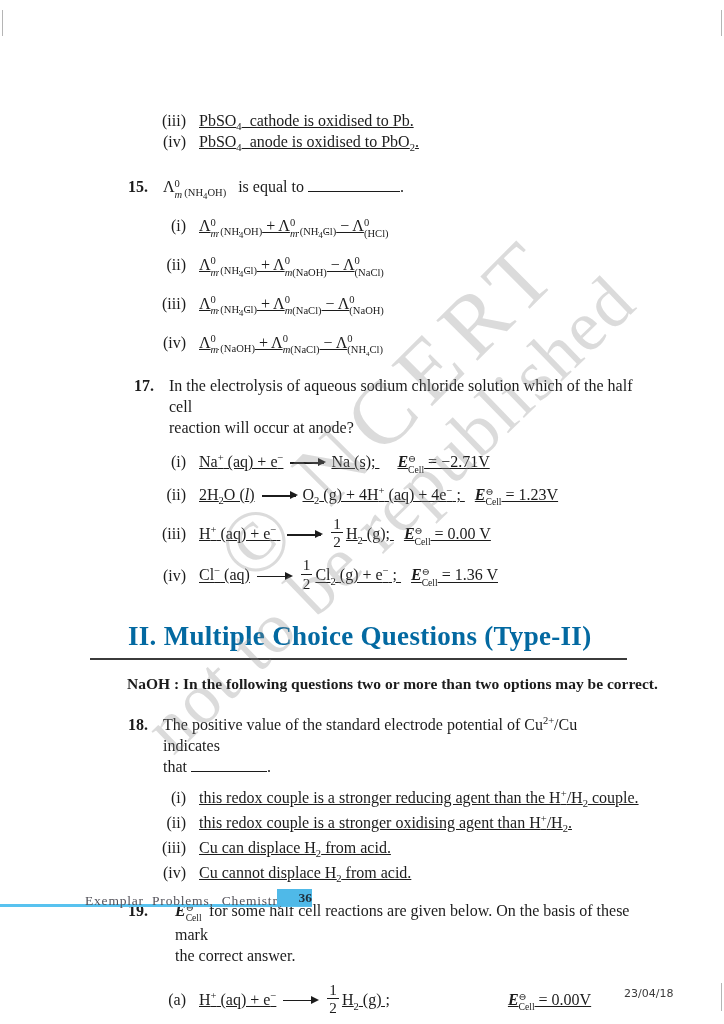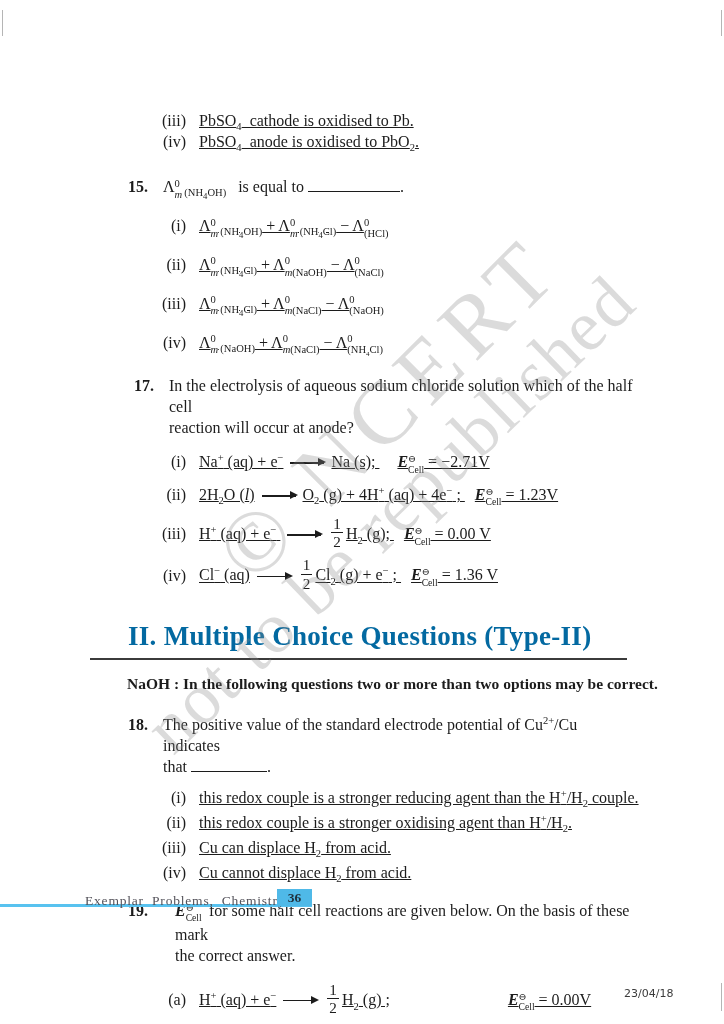--- a/index.html
+++ b/index.html
@@ -59,21 +59,21 @@
     margin:30px 0 0 128px;font-size:27px;line-height:30px;font-weight:bold;
     letter-spacing:0.3px;color:#0369a1;
   }
   .section-rule{margin:7px 0 0 90px;width:537px;border:0;border-top:2px solid #3b3b3b;height:0;}
 
   
   .footer-line{position:absolute;left:0;top:904px;width:312px;height:3px;background:#58C2EF;z-index:3;}
   .footer-text{position:absolute;left:85px;top:890px;font-size:13.5px;color:#53525A;
     letter-spacing:0.8px;word-spacing:4px;z-index:4;}
   .page-box{position:absolute;left:277px;top:889px;width:35px;height:17px;background:#4FB9E8;
-    color:#1f2e3a;font-weight:bold;font-size:13.5px;text-align:center;line-height:17px;z-index:4;}
+    color:#1f2e3a;font-weight:bold;font-size:13.5px;text-align:right;line-height:17px;z-index:4;}
   .date-stamp{position:absolute;left:604px;top:983px;font-family:"DejaVu Sans","Liberation Sans",sans-serif;
     font-size:11px;color:#3a3a3a;z-index:4;margin-left:20px;}
 
   
   .wm{position:absolute;color:#8a8a8a;opacity:0.30;pointer-events:none;white-space:nowrap;
     z-index:5;text-align:center;font-family:"Liberation Serif",serif;}
   .wm1{left:108px;top:398px;width:560px;font-size:88px;letter-spacing:10px;transform:rotate(-45deg);}
   .wm2{left:8px;top:504px;width:764px;font-size:72px;letter-spacing:2px;transform:rotate(-44deg);}
 
   

